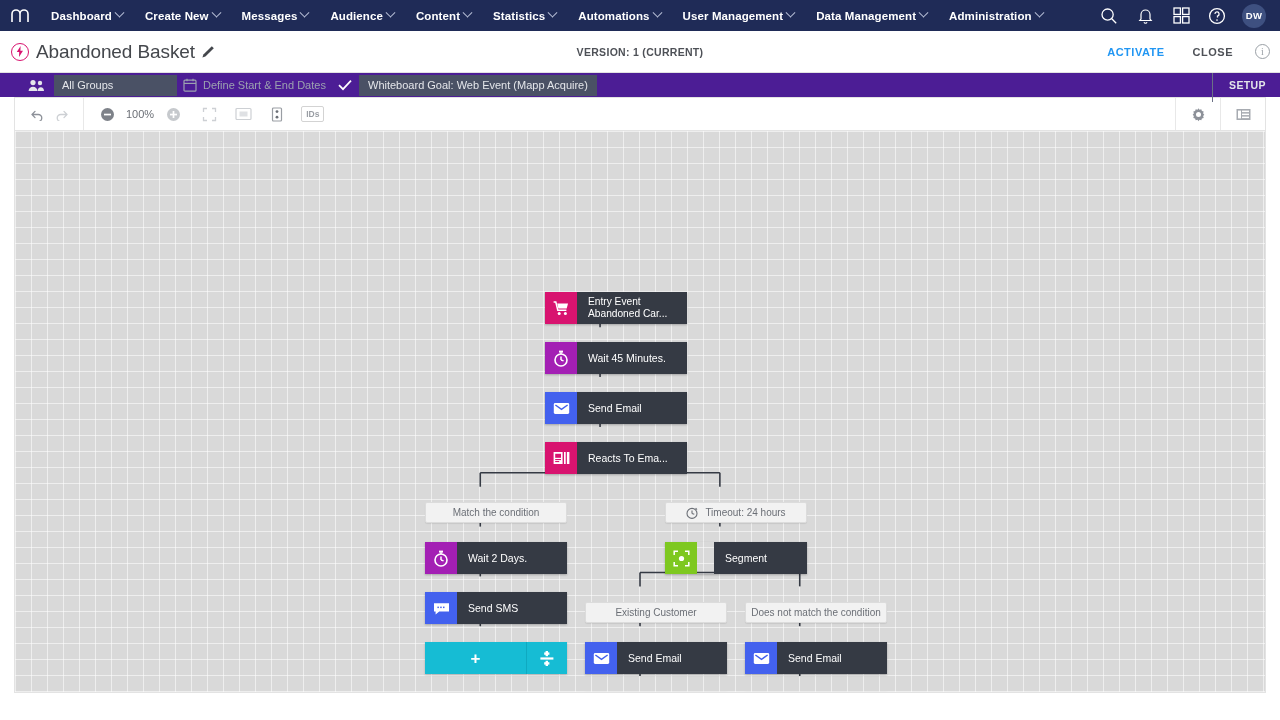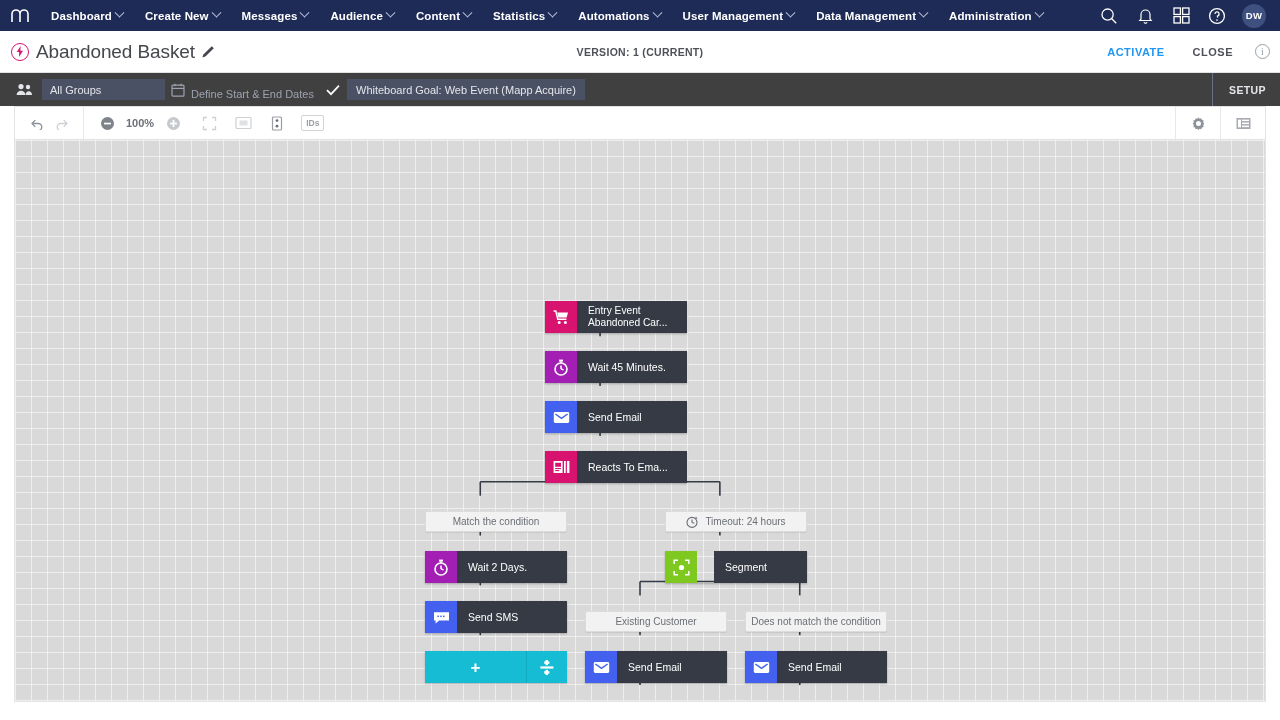--- a/index.html
+++ b/index.html
@@ -78,52 +78,52 @@
     transform: rotate(45deg) translate(-2px,-2px);
   }
   .info-circ {
     width: 15px; height: 15px; border-radius: 50%; border: 1px solid #9aa0a6;
     color: #9aa0a6; font-size: 10px; display: flex; align-items: center; justify-content: center;
     margin-left: 8px; cursor: pointer; font-family: "Liberation Serif", serif;
   }
 
   
   .subbar {
-    height: 33px; background: #404040;
-    display: flex; align-items: center; padding-left: 10px;
+    height: 24px; background: #4c1d95;
+    display: flex; align-items: center; padding-left: 22px;
   }
   .sb-people { width: 28px; display:flex; align-items:center; justify-content:center; margin-right: 4px;}
   .sb-field {
     background: #4a5165; height: 21px; display: flex; align-items: center;
     padding: 0 8px; font-size: 11px; color: #e4e6ea; cursor: text;
   }
   .sb-field.groups { width: 123px; }
   .sb-cal { width: 26px; display: flex; align-items: center; justify-content: center; }
-  .sb-dates { color: #9ca2b0; width: 128px; font-size: 11px; display:flex; align-items:flex-end; height:21px;}
+  .sb-dates { color: #9ca2b0; width: 128px; font-size: 11px; display:flex; align-items:center; height:21px;}
   .sb-check { width: 28px; display: flex; align-items: center; justify-content: center; color: #fff; font-size: 13px; }
   .sb-goal { padding: 0 9px; height: 21px; }
   .sb-setup {
     margin-left: auto; height: 33px; display: flex; align-items: center;
     padding: 0 14px 0 16px; font-size: 10.5px; font-weight: bold; color: #e4e6ea;
     letter-spacing: .4px; border-left: 1px solid #6b7185; cursor: pointer;
   }
 
   
   .canvas-wrap { padding: 0 14px 14px 14px; background:#fff; }
   .ctoolbar {
     height: 33px; background: #fff; border: 1px solid #e3e3e3; border-bottom: none;
     display: flex; align-items: center;
   }
   .ct-group { display: flex; align-items: center; height: 33px; }
   .ct-sep { width: 1px; height: 33px; background: #e8e8e8; }
   .ct-btn {
     width: 26px; height: 26px; display: flex; align-items: center; justify-content: center;
     cursor: pointer;
   }
-  .ct-zoomval { font-size: 11px; color: #6b6f76; font-weight: bold; padding: 0 4px; }
+  .ct-zoomval { font-size: 11px; color: #6b6f76; font-weight: normal; padding: 0 4px; }
   .ct-ids {
     border: 1px solid #d3d3d3; border-radius: 2px; font-size: 8.5px; color: #9a9ea4;
     padding: 2px 4px; font-weight: bold; cursor: pointer;
   }
   .ct-right { margin-left: auto; display: flex; align-items: center; height: 33px; }
 
   
   .canvas {
     position: relative; height: 563px;
     border: 1px solid #e3e3e3;

